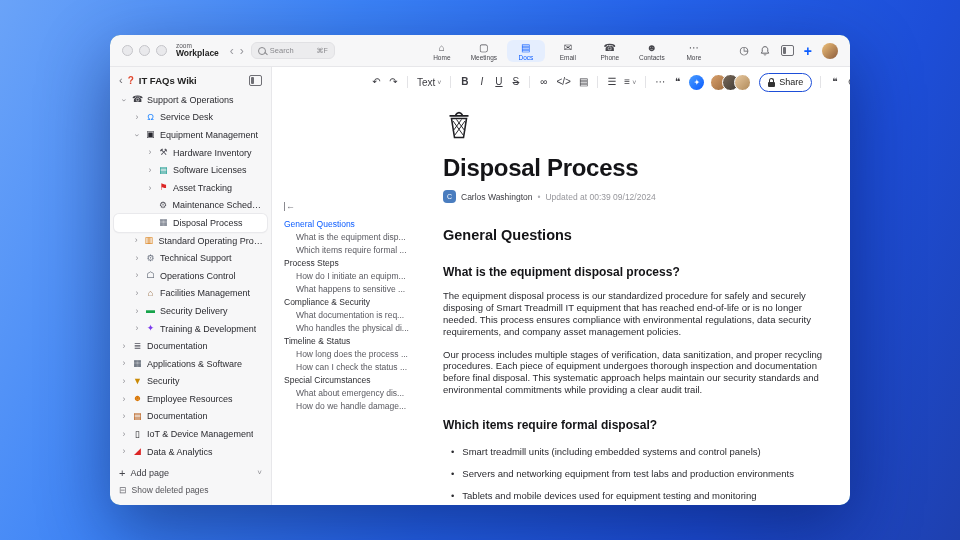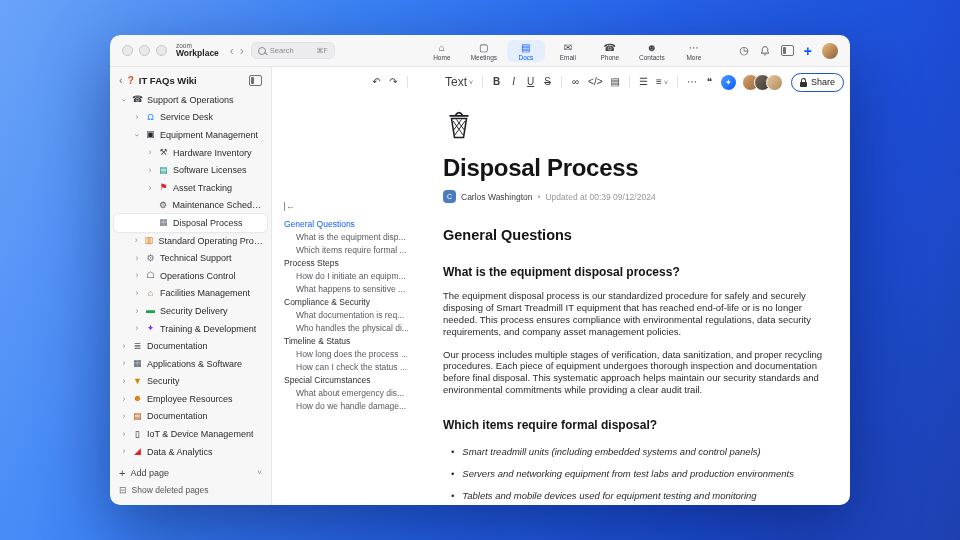--- a/index.html
+++ b/index.html
@@ -64,21 +64,21 @@
   .foot-row.deleted{color:#55555a;font-size:8.5px;}
 
   
   .main{position:absolute;left:162px;top:32px;right:0;bottom:0;background:#fff;}
   .doc-toolbar{height:30px;display:flex;align-items:center;padding:0 12px 0 96px;}
   .tb-spacer{flex:1;}
   button{background:none;border:none;padding:0;font-family:inherit;cursor:default;}
   .tb-btn{min-width:15px;height:18px;display:inline-flex;align-items:center;justify-content:center;
     gap:2px;font-size:10px;color:#3c3c42;border-radius:4px;padding:0 3px;margin:0 1px;}
   .tb-btn .tb-glyph{line-height:1;}
-  .tb-label{font-size:12px;color:#3c3c42;margin-left:28px;}
+  .tb-label{font-size:10px;color:#3c3c42;}
   .tb-caret{font-size:7px;color:#77777c;}
   .tb-divider{width:1px;height:12px;background:#e3e3e6;margin:0 5px;display:inline-block;}
   .b .tb-glyph{font-weight:bold;}
   .i .tb-glyph{font-style:italic;}
   .u .tb-glyph{text-decoration:underline;}
   .s .tb-glyph{text-decoration:line-through;}
   .ai-circle{width:15px;height:15px;border-radius:50%;margin:0 3px;
     background:linear-gradient(135deg,#4a9dff,#0b5cff);color:#fff;font-size:8px;
     display:inline-flex;align-items:center;justify-content:center;}
   .ai-circle .tb-glyph{color:#fff;}
@@ -106,21 +106,21 @@
   .doc-title{font-size:24px;font-weight:bold;color:#141417;margin-top:9px;letter-spacing:-.3px;}
   .byline{display:flex;align-items:center;gap:5px;margin-top:8px;}
   .byline-avatar{width:13px;height:13px;border-radius:4px;background:#4a7dbf;color:#fff;
     font-size:7px;display:flex;align-items:center;justify-content:center;flex:0 0 auto;}
   .byline-name{font-size:8.5px;color:#3c3c42;}
   .byline-sep{font-size:8.5px;color:#b0b0b5;}
   .byline-updated{font-size:8.5px;color:#97979c;}
   .blk-h2{font-size:14.5px;font-weight:bold;color:#141417;margin-top:24px;}
   .blk-h3{font-size:12px;font-weight:bold;color:#141417;margin-top:22px;}
   .blk-p{font-size:9.5px;line-height:1.25;color:#2b2b30;margin-top:11px;}
-  .blk-ul{list-style:none;margin:14px 0 0;padding:0 0 0 8px;font-style:italic;}
+  .blk-ul{list-style:none;margin:14px 0 0;padding:0 0 0 8px;}
   .blk-li{font-size:9.5px;color:#2b2b30;margin-bottom:11px;}
   .blk-li::before{content:"•";margin-right:8px;}
 </style>
 </head>
 <body>
 
 <div class="window">
 
   <div class="titlebar">
     <div class="traffic">

